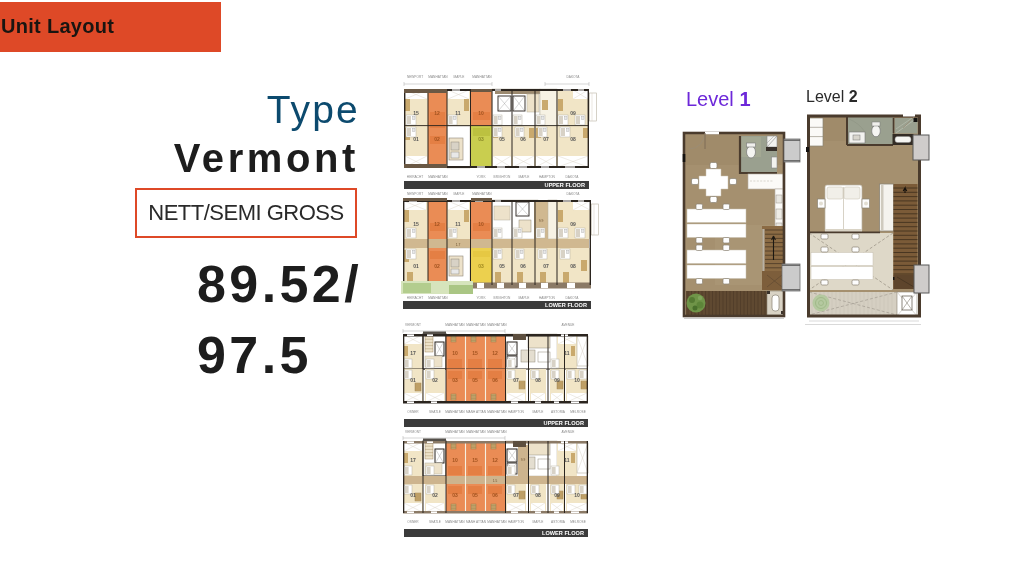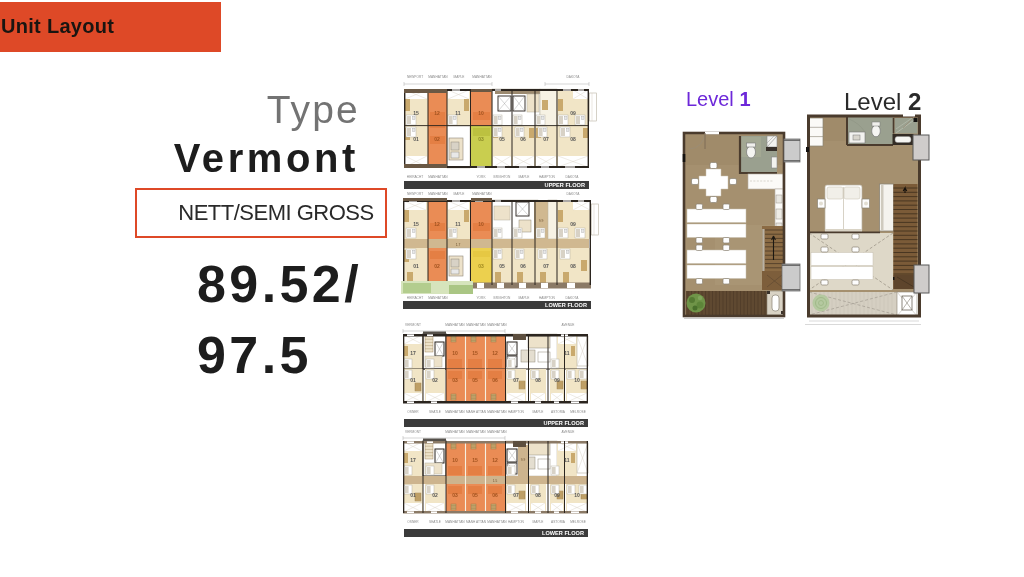--- a/index.html
+++ b/index.html
@@ -7,31 +7,31 @@
        font-family:"Liberation Sans", sans-serif;}
   .abs{position:absolute;}
 </style>
 </head>
 <body>
 
 <div class="abs" style="left:0;top:2px;width:221px;height:50px;background:#de4927;"></div>
 
 <div class="abs" style="left:7px;top:2px;width:221px;height:50px;line-height:49px;text-align:left;text-indent:-6px;font-size:20px;font-weight:bold;color:#191511;letter-spacing:0.3px;">Unit Layout</div>
 
-<div class="abs" style="left:40px;top:88px;width:320px;text-align:right;font-size:39px;letter-spacing:2.2px;color:#737373;">Type</div>
+<div class="abs" style="left:40px;top:88px;width:320px;text-align:right;font-size:39px;letter-spacing:2.2px;color:#0c4a6e;">Type</div>
 
 <div class="abs" style="left:41px;top:136px;width:318px;text-align:right;font-size:40px;font-weight:bold;letter-spacing:3.6px;color:#1d1d1d;">Vermont</div>
 
-<div class="abs" style="left:135px;top:188px;width:218px;height:46px;border:2px solid #de4927;background:#ffffff;text-align:center;line-height:46px;font-size:22px;letter-spacing:-0.5px;color:#2a2a2a;padding-left:30px;">NETT/SEMI GROSS</div>
+<div class="abs" style="left:135px;top:188px;width:218px;height:46px;border:2px solid #de4927;background:#ffffff;text-align:center;line-height:46px;font-size:22px;letter-spacing:-0.5px;color:#2a2a2a;">NETT/SEMI GROSS</div>
 
 <div class="abs" style="left:197px;top:249px;font-size:52px;font-weight:bold;color:#1d1d1d;line-height:71px;letter-spacing:3.4px;">89.52/<br>97.5</div>
 
 <div class="abs" style="left:686px;top:88px;font-size:20px;color:#6d28d9;">Level&nbsp;<b>1</b></div>
 
-<div class="abs" style="left:844px;top:88px;font-size:24px;color:#2a2a2a;">Level&nbsp;<b>2</b></div>
+<div class="abs" style="left:806px;top:88px;font-size:16px;color:#2a2a2a;">Level&nbsp;<b>2</b></div>
 
 <svg class="abs" style="left:395px;top:60px;" width="220" height="495" viewBox="0 0 220 495">
 
 <g>
 <text x="20" y="18" font-size="3.2" fill="#8a8a8a" text-anchor="middle" font-weight="normal" font-family="Liberation Sans, sans-serif">NEWPORT</text>
 <text x="43" y="18" font-size="3.2" fill="#8a8a8a" text-anchor="middle" font-weight="normal" font-family="Liberation Sans, sans-serif">MANHATTAN</text>
 <text x="64" y="18" font-size="3.2" fill="#8a8a8a" text-anchor="middle" font-weight="normal" font-family="Liberation Sans, sans-serif">MAPLE</text>
 <text x="87" y="18" font-size="3.2" fill="#8a8a8a" text-anchor="middle" font-weight="normal" font-family="Liberation Sans, sans-serif">MANHATTAN</text>
 <text x="178" y="18" font-size="3.2" fill="#8a8a8a" text-anchor="middle" font-weight="normal" font-family="Liberation Sans, sans-serif">DAKOTA</text>
 </g>

